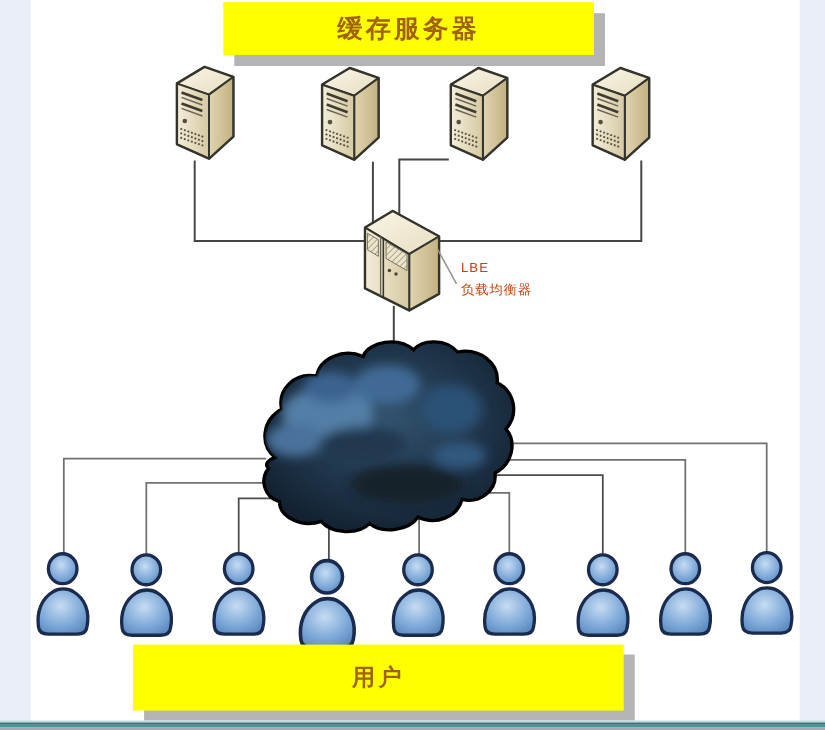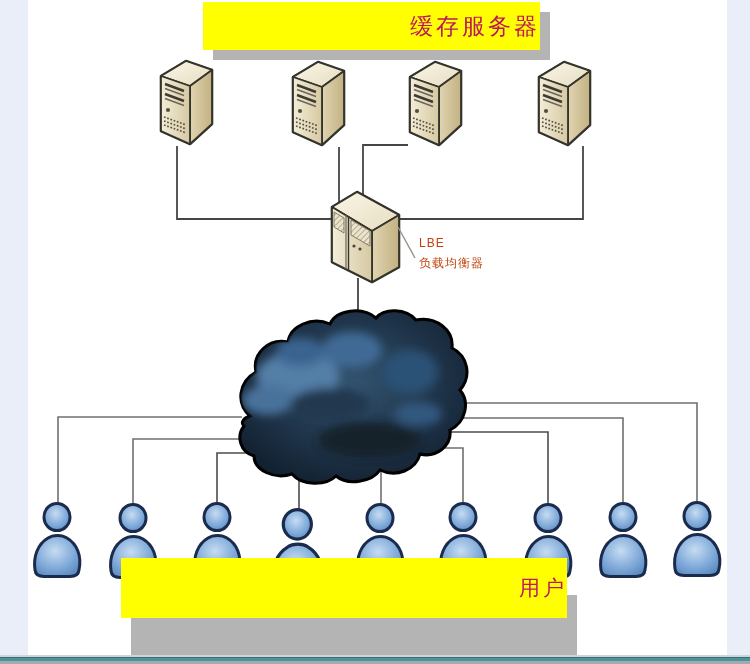--- a/index.html
+++ b/index.html
@@ -8,27 +8,27 @@
     background:#ffffff;
     font-family:"Liberation Sans","DejaVu Sans",sans-serif;
   }
   .margin-strip{position:absolute;top:0;height:664px;background:#eaeef9;z-index:1;}
   #margin-left{left:0;width:28px;}
   #margin-right{left:727px;width:23px;}
   #diagram-svg{position:absolute;left:0;top:0;z-index:2;}
   .banner-shadow{position:absolute;background:#b4b4b4;z-index:3;}
   .banner{
     position:absolute;background:#ffff00;z-index:4;
-    display:flex;align-items:center;justify-content:flex-end;
-    color:#be185d;font-weight:normal;letter-spacing:3px;
+    display:flex;align-items:center;justify-content:center;
+    color:#a16207;font-weight:bold;letter-spacing:3px;
   }
   #top-banner-shadow{left:213px;top:12px;width:337px;height:48px;}
   #top-banner{left:203px;top:2px;width:337px;height:48px;font-size:23px;}
   #bottom-banner-shadow{left:131px;top:595px;width:446px;height:60px;}
-  #bottom-banner{left:121px;top:558px;width:446px;height:60px;font-size:21px;}
+  #bottom-banner{left:121px;top:586px;width:446px;height:60px;font-size:21px;}
   #lb-label{
     position:absolute;left:419px;top:233px;z-index:5;
     color:#c2410c;font-size:12px;line-height:20px;letter-spacing:1px;
     white-space:nowrap;
   }
   .bottom-rule{position:absolute;left:0;width:750px;z-index:6;}
   #rule-light{top:655px;height:2px;background:#cfd5d7;}
   #rule-teal{top:657px;height:3px;background:#4b949c;border-top:1px solid #356f77;}
   #rule-gray{top:661px;height:3px;background:#a4aaae;}
 </style>

